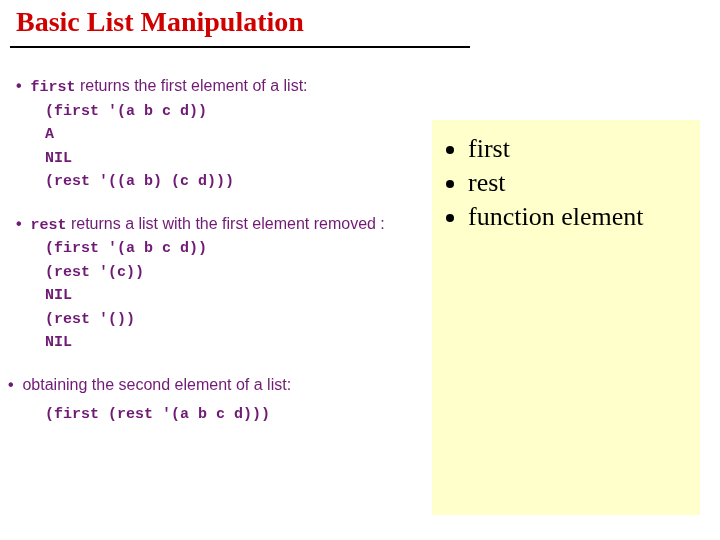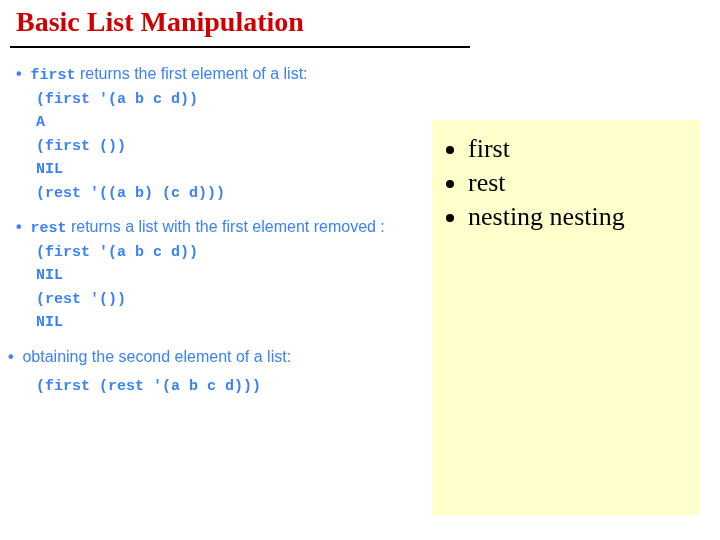--- a/index.html
+++ b/index.html
@@ -32,47 +32,47 @@
   .bg-rule {
     position: absolute;
     top: 46px;
     left: 10px;
     width: 460px;
     height: 2px;
     background: #000;
   }
   .bg-content {
     position: absolute;
-    top: 64px;
+    top: 76px;
     left: 16px;
     width: 460px;
     font-size: 16px;
     line-height: 1.3;
-    color: #3b82f6;
+    color: #701a75;
   }
   .row { margin-bottom: 4px; }
-  .bullet-row { margin-bottom: 4px; }
+  .bullet-row { margin-top: 8px; margin-bottom: 4px; }
   .bullet-row-first { margin-top: 0; }
   .dot {
     display: inline-block;
     width: 10px;
     vertical-align: top;
     font-family: Arial, sans-serif;
     font-weight: bold;
   }
   .mono {
     font-family: "Courier New", monospace;
     font-weight: bold;
     font-size: 15px;
   }
   .sans {
     font-family: Arial, Helvetica, sans-serif;
     font-size: 16px;
   }
-  .indent { margin-left: 20px; }
+  .indent { margin-left: 29px; }
   .overlay {
     position: absolute;
     top: 120px;
     left: 432px;
     width: 268px;
     height: 395px;
     background: #ffffcc;
     padding: 12px 16px 0 16px;
     box-sizing: border-box;
   }
@@ -98,32 +98,32 @@
 
   <div class="bg-content">
 
     <div class="row bullet-row bullet-row-first">
       <span class="dot">•</span>
       <span class="mono">first</span><span class="sans"> returns the first element of a list:</span>
     </div>
 
     <div class="row indent mono">(first '(a b c d))</div>
     <div class="row indent mono">A</div>
-    <div class="row indent mono">(first ())</div>
     <div class="row indent mono">NIL</div>
     <div class="row indent mono">(rest '((a b) (c d)))</div>
 
     <div style="height:10px"></div>
 
     <div class="row bullet-row">
       <span class="dot">•</span>
       <span class="mono">rest</span><span class="sans"> returns a list with the first element removed :</span>
     </div>
 
     <div class="row indent mono">(first '(a b c d))</div>
+    <div class="row indent mono">(rest '(c))</div>
     <div class="row indent mono">NIL</div>
     <div class="row indent mono">(rest '())</div>
     <div class="row indent mono">NIL</div>
 
     <div style="height:10px"></div>
 
     <div class="row bullet-row" style="margin-left:-8px">
       <span class="dot">•</span>
       <span class="sans">obtaining the second element of a list:</span>
     </div>
@@ -131,17 +131,17 @@
     <div style="height:6px"></div>
 
     <div class="row indent mono">(first (rest '(a b c d)))</div>
 
   </div>
 
   <div class="overlay">
     <ul>
       <li>first</li>
       <li>rest</li>
-      <li>nesting nesting</li>
+      <li>function element</li>
     </ul>
   </div>
 
 </div>
 
 </body></html>

